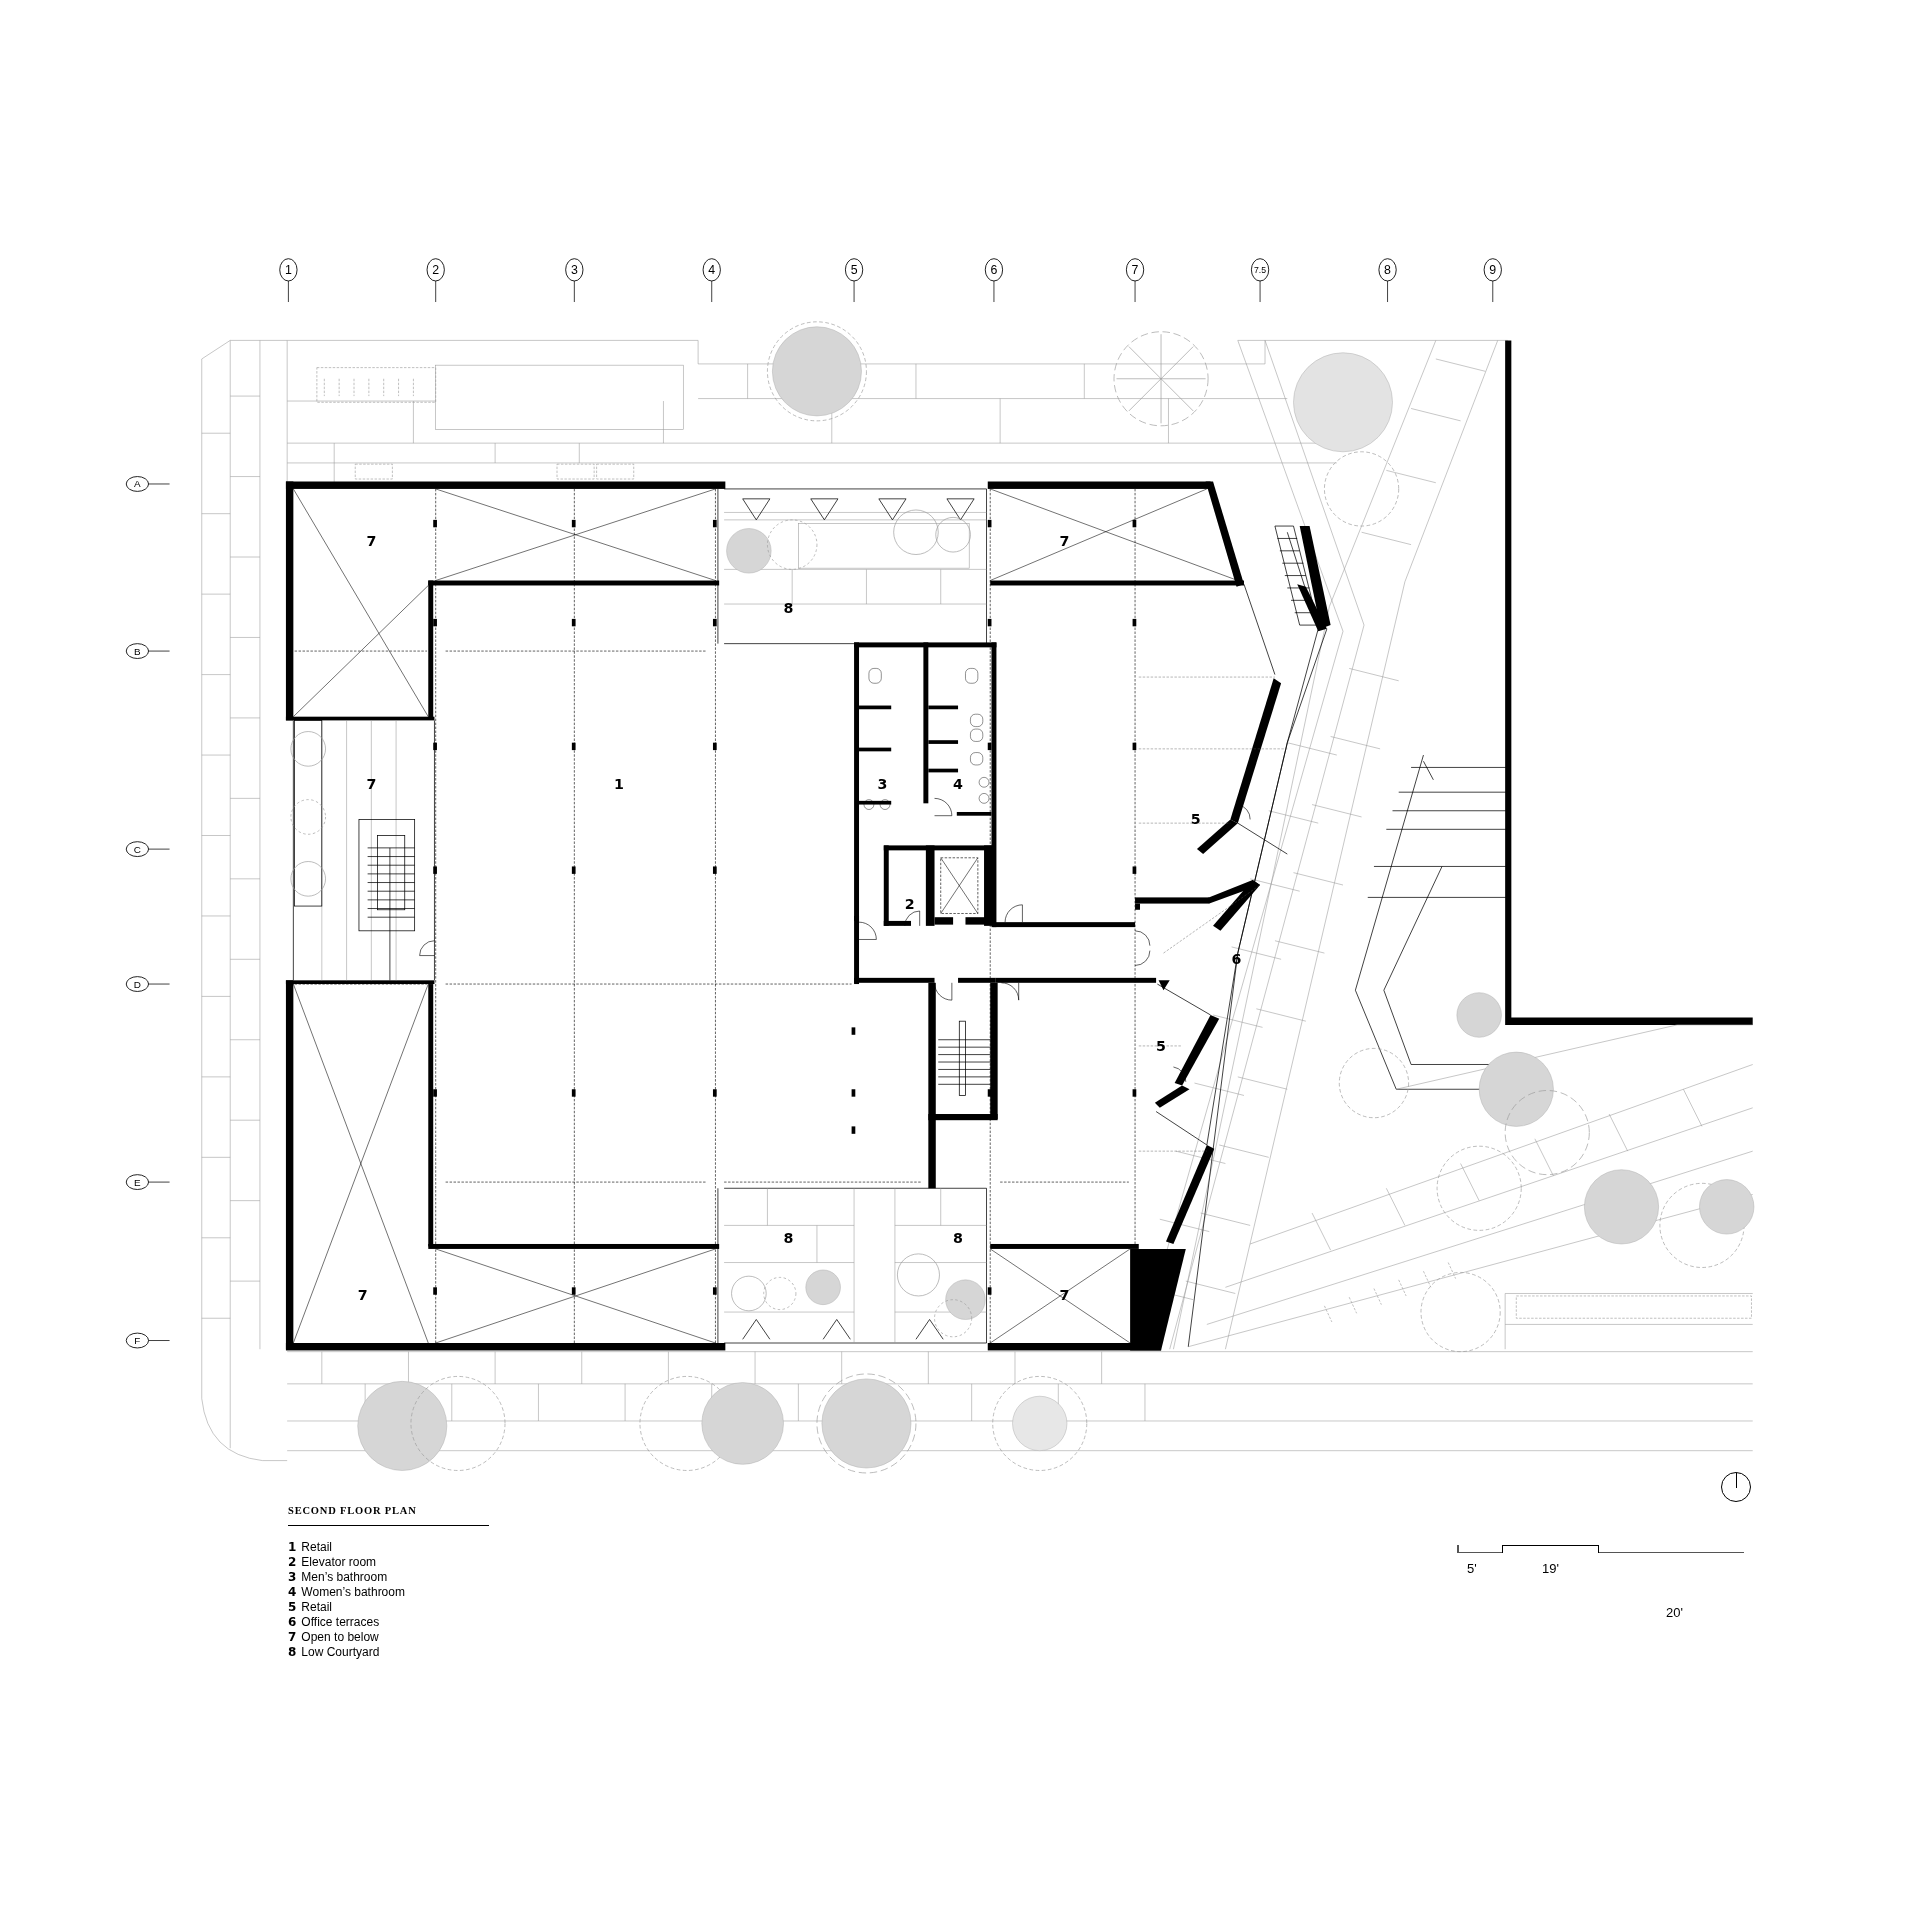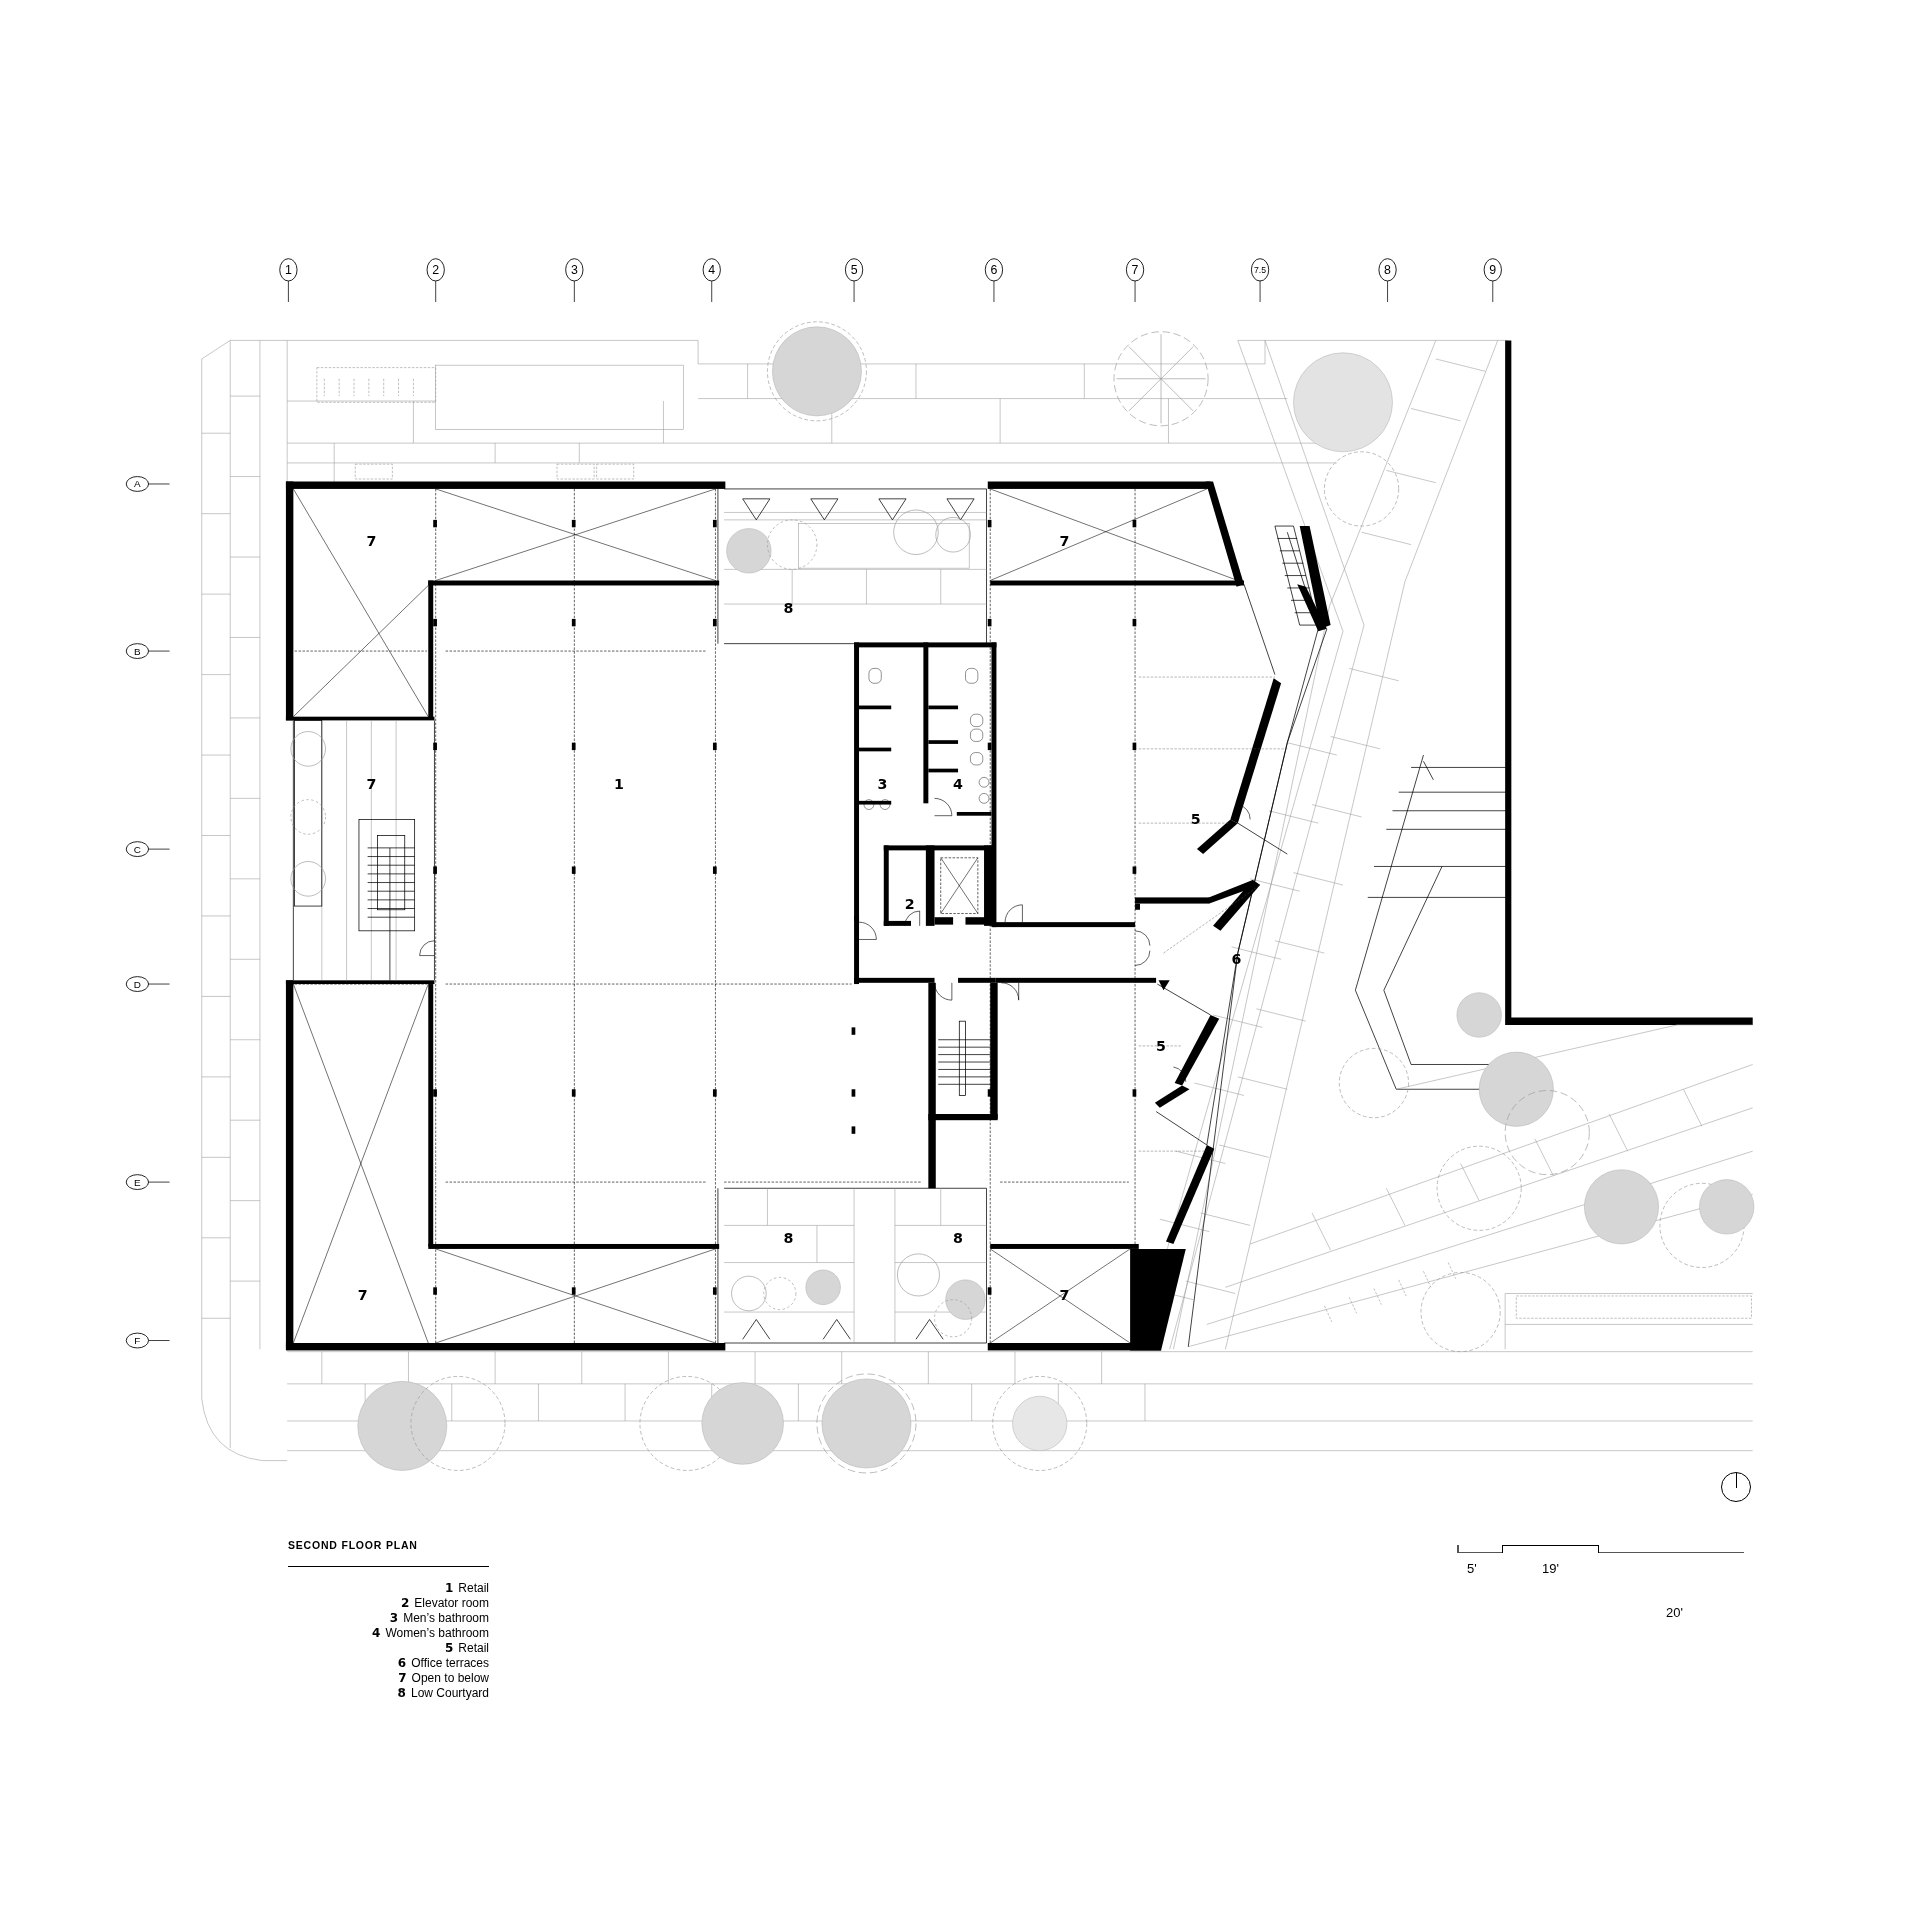--- a/index.html
+++ b/index.html
@@ -14,22 +14,22 @@
   .tree { stroke: #9c9c9c; stroke-width: 0.55; fill: none; }
   .treefill { fill: #d6d6d6; stroke: #b0b0b0; stroke-width: 0.4; }
   .gridline { stroke: #000; stroke-width: 0.6; }
   .bubble { fill: #fff; stroke: #000; stroke-width: 0.7; }
   .bubble-text { font-family: "Liberation Sans", sans-serif; font-size: 10px; text-anchor: middle; dominant-baseline: central; fill: #000; }
   .room-label { font-family: "DejaVu Sans", sans-serif; font-weight: bold; font-size: 11.5px; text-anchor: middle; dominant-baseline: central; fill: #000; }
   .column { fill: #000; }
   .door { stroke: #000; stroke-width: 0.5; fill: none; }
 
   #legend { position: absolute; left: 288px; top: 1505px; width: 201px; }
-  #legend .title { font-family: Liberation Sans, sans-serif; font-weight: bold; font-size: 10.5px; letter-spacing: 0.8px; color: #000; padding-bottom: 15px; border-bottom: 1.5px solid #000; margin-top: 34px; }
-  #legend ul { list-style: none; margin: 14px 0 0 0; padding: 0; text-align: right; }
+  #legend .title { font-family: Liberation Serif, serif; font-weight: bold; font-size: 10.5px; letter-spacing: 0.8px; color: #000; padding-bottom: 9px; border-bottom: 1.5px solid #000; }
+  #legend ul { list-style: none; margin: 14px 0 0 0; padding: 0; }
   #legend li { font-family: "Liberation Sans", sans-serif; font-size: 12px; line-height: 15px; color: #000; white-space: nowrap; }
   #legend li .num { font-family: "DejaVu Sans", sans-serif; font-weight: bold; margin-right: 5px; }
 
   #scale { position: absolute; left: 1457px; top: 1505px; width: 301px; height: 70px; }
   #scale .bar { position: absolute; top: 47px; height: 0; border-top: 1px solid #555; }
   #scale .seg { position: absolute; top: 40px; height: 6.5px; border: 1.5px solid #000; border-bottom: none; }
   #scale .lbl { position: absolute; top: 56px; font-family: "Liberation Sans", sans-serif; font-size: 13px; color: #000; }
   #north { position: absolute; left: 1721px; top: 1472px; width: 30px; height: 30px; border: 1px solid #000; border-radius: 50%; box-sizing: border-box; }
   #north .needle { position: absolute; left: 13.5px; top: 0; width: 1.5px; height: 15px; background: #000; }
 </style>

